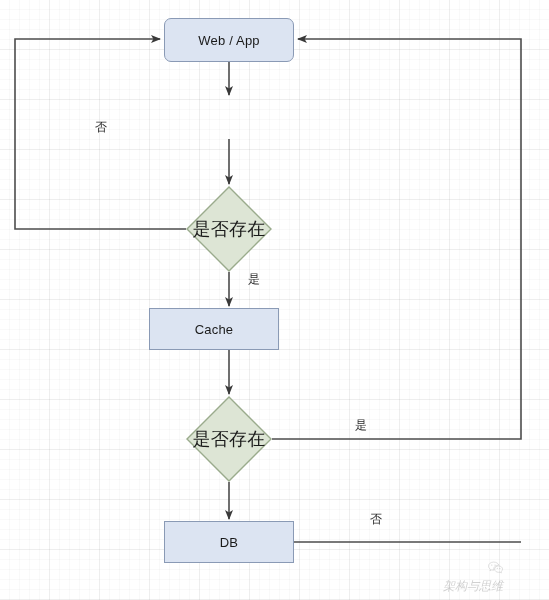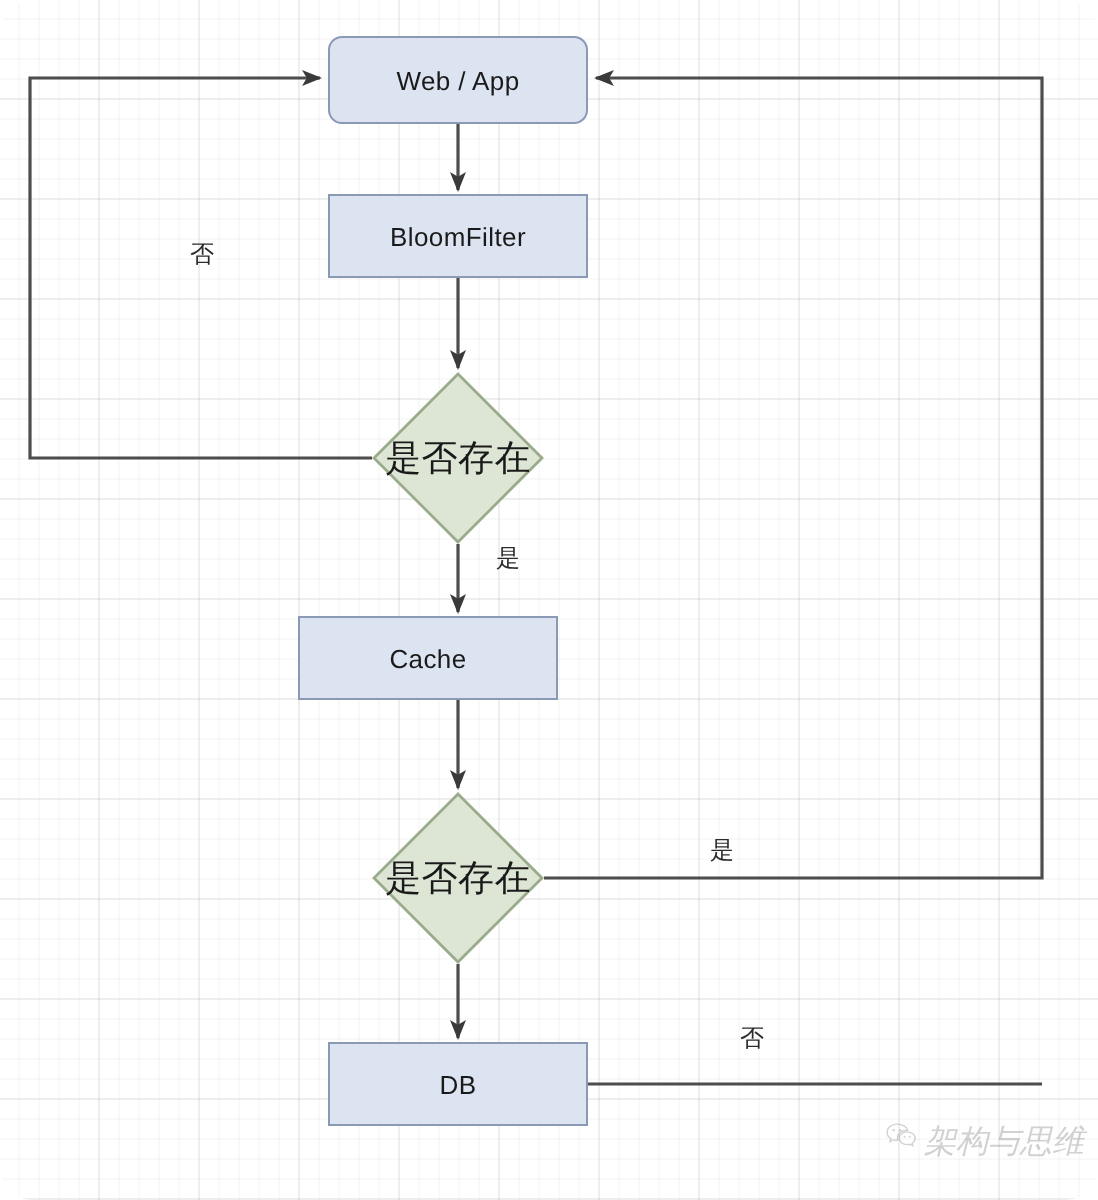--- a/index.html
+++ b/index.html
@@ -17,21 +17,20 @@
     height: 600px;
     overflow: hidden;
     background-color: #ffffff;
     background-image:
       linear-gradient(to right, rgba(0,0,0,0.045) 1px, transparent 1px),
       linear-gradient(to bottom, rgba(0,0,0,0.045) 1px, transparent 1px),
       linear-gradient(to right, rgba(0,0,0,0.025) 1px, transparent 1px),
       linear-gradient(to bottom, rgba(0,0,0,0.025) 1px, transparent 1px);
     background-size: 50px 50px, 50px 50px, 10px 10px, 10px 10px;
     background-position: -1px -1px, -1px -1px, -1px -1px, -1px -1px;
-    border-radius: 16px;
   }
   #edge-layer {
     position: absolute;
     left: 0;
     top: 0;
     width: 549px;
     height: 600px;
   }
   .node {
     position: absolute;
@@ -71,26 +70,27 @@
   .edge-label {
     position: absolute;
     font-size: 12px;
     color: #2b2b2b;
     background: transparent;
     white-space: nowrap;
   }
   #watermark {
     position: absolute;
     display: flex;
-    align-items: flex-start;
+    align-items: flex-end;
     gap: 4px;
     opacity: 0.30;
-    font-size: 16px;
+    font-size: 12px;
     color: #6a6a6a;
     white-space: nowrap;
+    flex-direction: column;
   }
   #watermark .wm-text {
     font-family: "DejaVu Sans", sans-serif;
     font-style: italic;
   }
 </style>
 </head>
 <body>
 
 <div id="canvas">
@@ -124,23 +124,20 @@
     <path d="M229,482 L229,519" fill="none" stroke="#4d4d4d" stroke-width="1.6" marker-end="url(#arrowhead)"></path>
 
      right loop back to Web/App --&gt;
     <path d="M294,542 L521,542" fill="none" stroke="#4d4d4d" stroke-width="1.6"></path>
   </svg>
 
   <div class="node node-box rounded" style="left:164px; top:18px; width:130px; height:44px;">
     <span>Web / App</span>
   </div>
 
-  <div class="node node-box" style="left:164px; top:97px; width:130px; height:42px;">
-    <span>BloomFilter</span>
-  </div>
 
   <div class="node node-diamond" style="left:186px; top:186px; width:86px; height:86px;">
     <svg class="diamond-shape" viewBox="0 0 86 86">
       <polygon points="43,1 85,43 43,85 1,43" fill="#dde5d5" stroke="#9aab8c" stroke-width="1.4"></polygon>
     </svg>
     <span class="diamond-label">是否存在</span>
   </div>
 
   <div class="node node-box" style="left:149px; top:308px; width:130px; height:42px;">
     <span>Cache</span>

